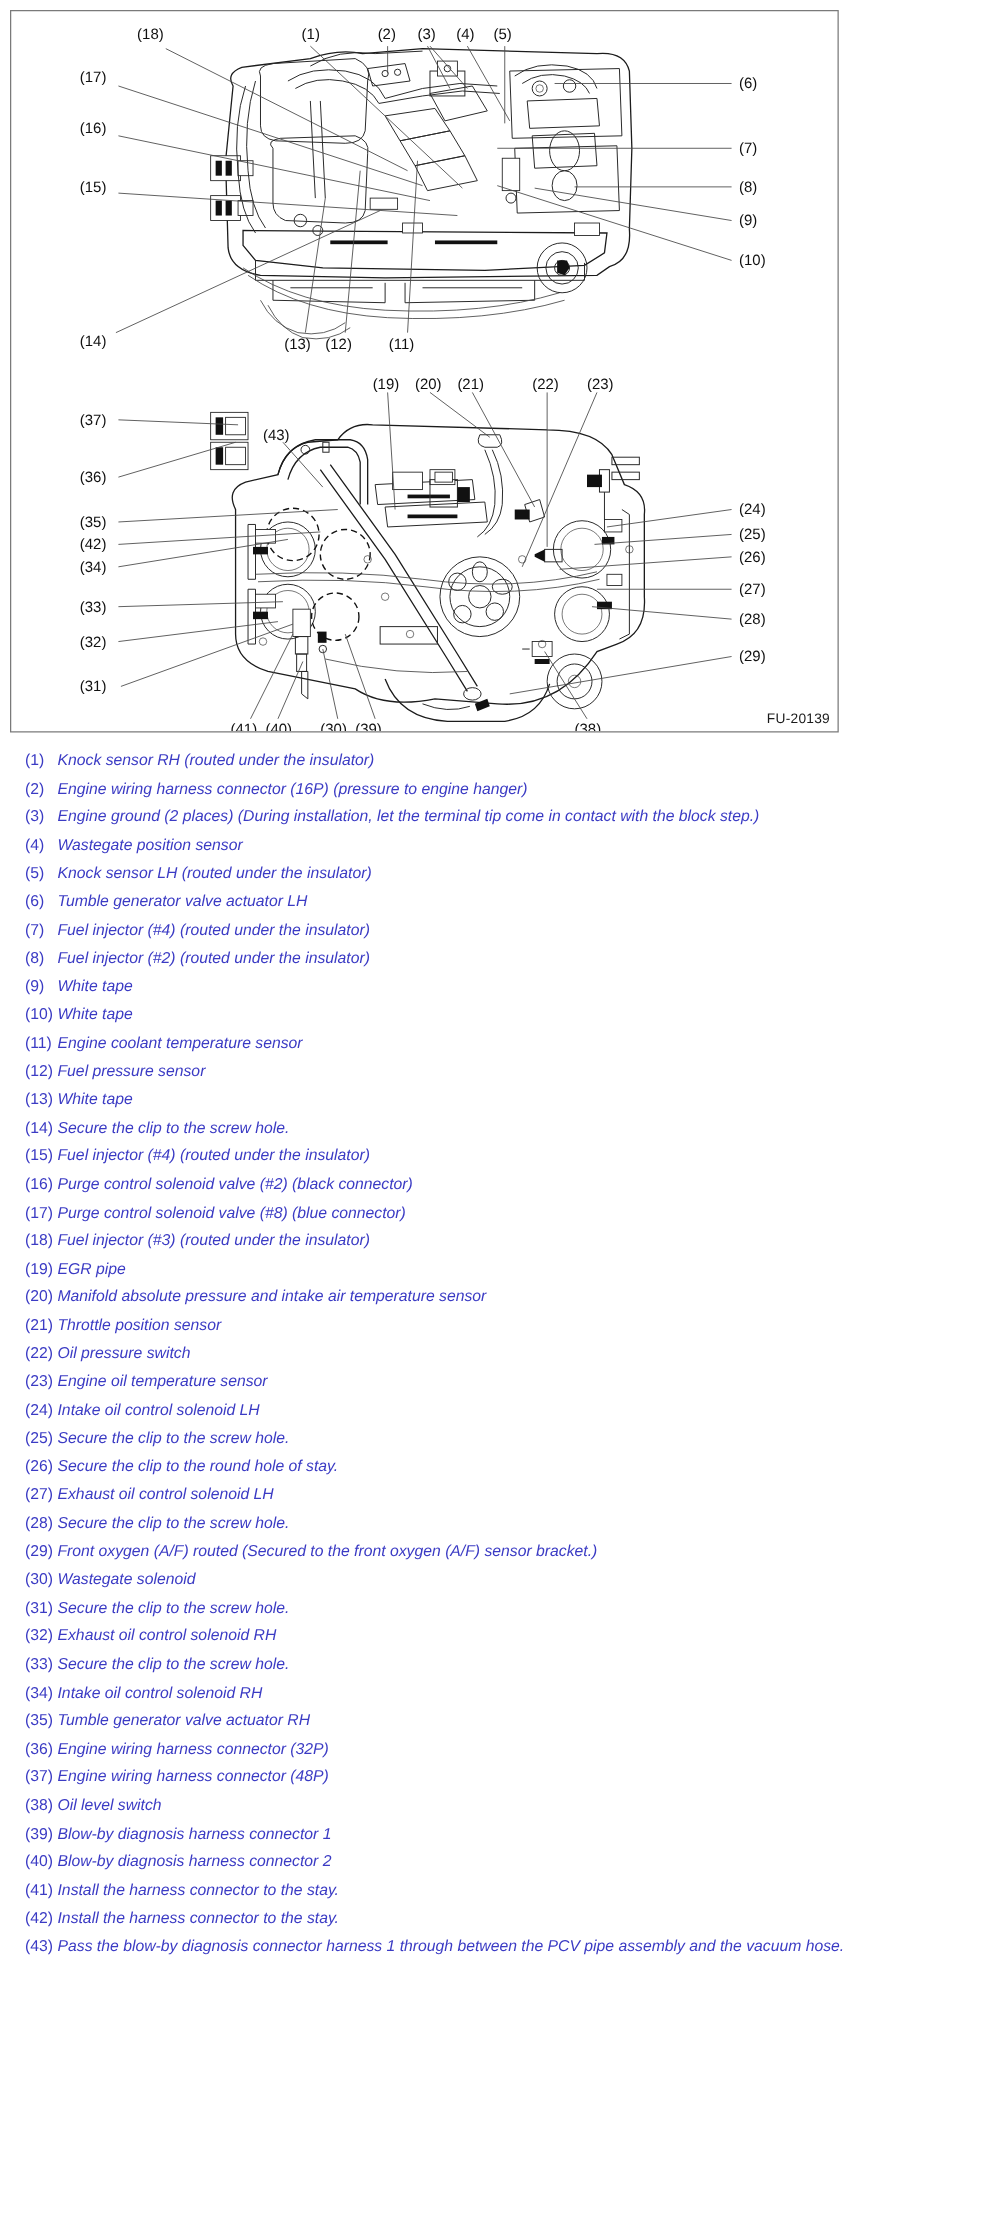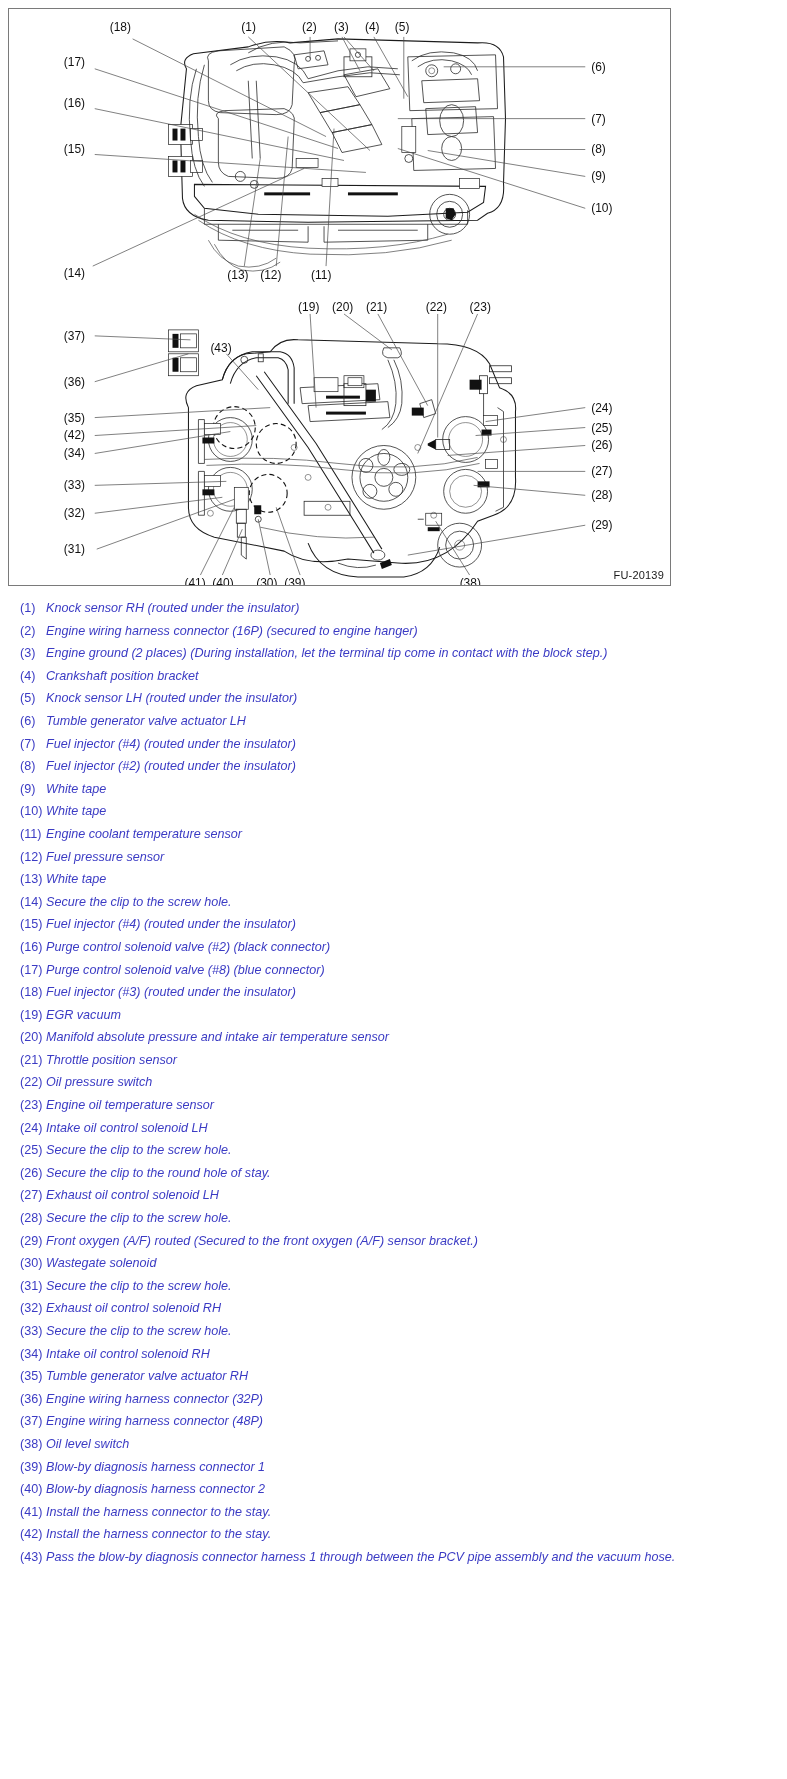--- a/index.html
+++ b/index.html
@@ -388,29 +388,29 @@
   </div>
 
   <div class="legend">
 
     <div class="legend-row">
         <span class="legend-num">(1)</span>
         <span class="legend-text">Knock sensor RH (routed under the insulator)</span>
       </div>
     <div class="legend-row">
         <span class="legend-num">(2)</span>
-        <span class="legend-text">Engine wiring harness connector (16P) (secured to engine hanger)</span>
+        <span class="legend-text">Engine wiring harness connector (16P) (pressure to engine hanger)</span>
       </div>
     <div class="legend-row">
         <span class="legend-num">(3)</span>
         <span class="legend-text">Engine ground (2 places) (During installation, let the terminal tip come in contact with the block step.)</span>
       </div>
     <div class="legend-row">
         <span class="legend-num">(4)</span>
-        <span class="legend-text">Crankshaft position bracket</span>
+        <span class="legend-text">Wastegate position sensor</span>
       </div>
     <div class="legend-row">
         <span class="legend-num">(5)</span>
         <span class="legend-text">Knock sensor LH (routed under the insulator)</span>
       </div>
     <div class="legend-row">
         <span class="legend-num">(6)</span>
         <span class="legend-text">Tumble generator valve actuator LH</span>
       </div>
     <div class="legend-row">
@@ -456,21 +456,21 @@
     <div class="legend-row">
         <span class="legend-num">(17)</span>
         <span class="legend-text">Purge control solenoid valve (#8) (blue connector)</span>
       </div>
     <div class="legend-row">
         <span class="legend-num">(18)</span>
         <span class="legend-text">Fuel injector (#3) (routed under the insulator)</span>
       </div>
     <div class="legend-row">
         <span class="legend-num">(19)</span>
-        <span class="legend-text">EGR vacuum</span>
+        <span class="legend-text">EGR pipe</span>
       </div>
     <div class="legend-row">
         <span class="legend-num">(20)</span>
         <span class="legend-text">Manifold absolute pressure and intake air temperature sensor</span>
       </div>
     <div class="legend-row">
         <span class="legend-num">(21)</span>
         <span class="legend-text">Throttle position sensor</span>
       </div>
     <div class="legend-row">

